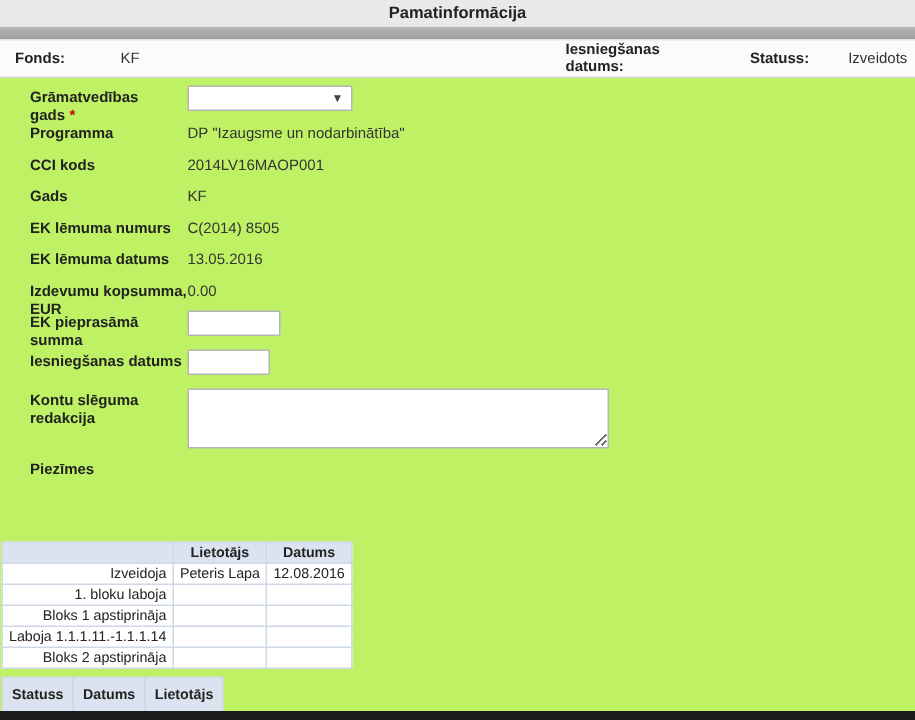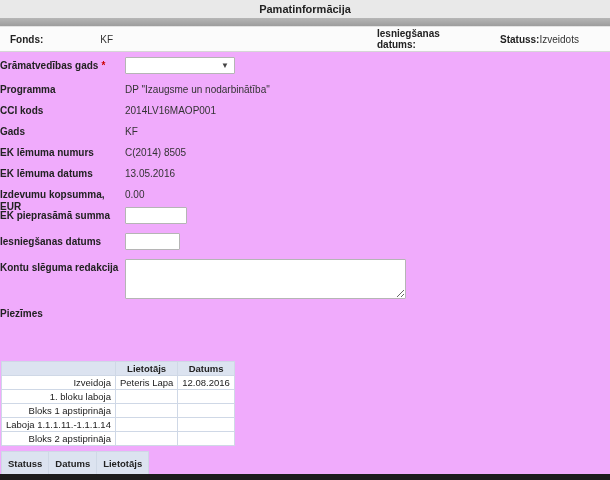--- a/index.html
+++ b/index.html
@@ -2,21 +2,21 @@
 <html><head>
 <meta charset="utf-8">
 <style>
   * { margin:0; padding:0; box-sizing:border-box; }
   html,body { width:610px; height:480px; }
   body {
     font-family:"Liberation Sans", sans-serif;
     font-size:10px; color:#333; background:#f4f4f4;
     overflow:hidden;
   }
-  .page { position:relative; width:610px; height:480px; background:#f0abfc; }
+  .page { position:relative; width:610px; height:480px; background:#bef264; }
 
   
   .titlebar {
     height:18px; background:#e9e9e9;
     display:flex; align-items:center; justify-content:center;
     font-weight:bold; font-size:11px; color:#222;
   }
   .graystrip {
     height:8px;
     background:linear-gradient(#b6b6b6,#9d9d9d);
@@ -24,34 +24,34 @@
 
   
   .infobar {
     position:relative; height:26px; background:#fbfbfb;
     border-top:1px solid #e3e3e3; border-bottom:1px solid #d6d6d6;
     font-size:10px;
   }
   .ib-group { position:absolute; top:0; height:100%; display:flex; align-items:center; }
   .ib-label { font-weight:bold; color:#222; }
   .ib-value { color:#333; }
-  .ib-fonds   { left:10px;gap:20px;  }
+  .ib-fonds   { left:10px;  }
   .ib-fonds .ib-value { margin-left:37px; }
   .ib-gads    { left:186px;margin-top:28px; }
   .ib-gads .ib-value { margin-left:20px; }
   .ib-iesn    { left:341px; width:92px; align-items:center; }
   .ib-iesn .ib-label { line-height:11px;margin-left:36px; }
   .ib-statuss { left:500px; }
-  .ib-statuss .ib-value { }
+  .ib-statuss .ib-value { margin-left:26px; }
 
   
   .content { padding-top:5px; }
   .row { display:flex; align-items:flex-start; }
   .lbl {
-    flex:0 0 125px; padding-left:0; font-weight:bold; color:#222;
+    flex:0 0 125px; padding-left:20px; font-weight:bold; color:#222;
     line-height:12px; padding-top:3px;
   }
   .req { color:#cc0000; margin-left:3px; font-weight:bold; }
   .val { color:#333; padding-top:3px; }
   .r-select { height:24px; }
   .r-text   { height:21px; }
   .r-input  { height:26px; }
   .r-ta1    { height:46px; }
   .r-ta2    { height:48px; }
 

